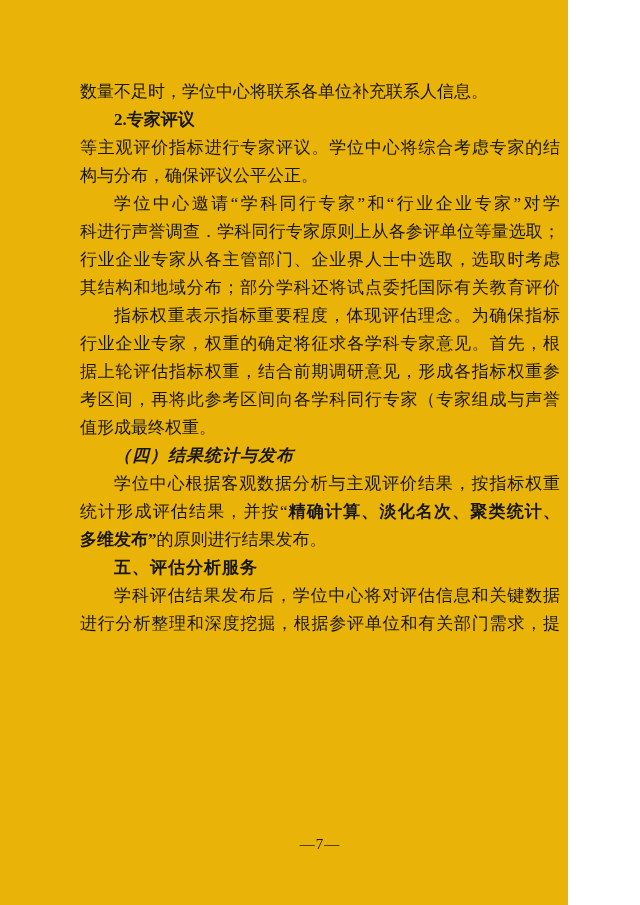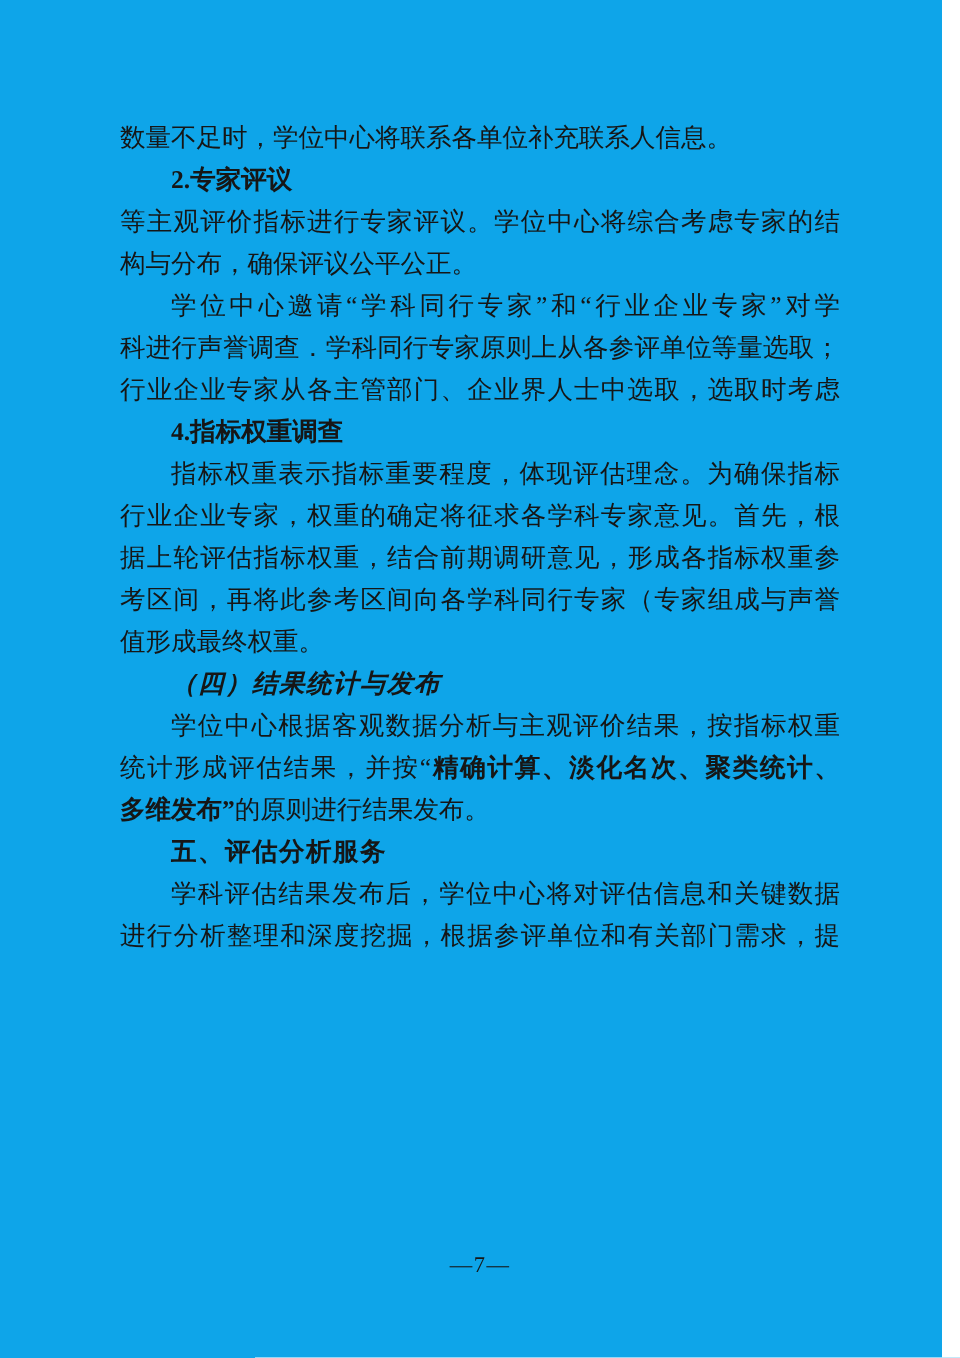--- a/index.html
+++ b/index.html
@@ -5,23 +5,23 @@
   html, body {
     margin: 0;
     padding: 0;
     background: #ffffff;
     width: 640px;
     height: 905px;
     overflow: hidden;
   }
   .page {
     position: relative;
-    width: 628px;
+    width: 568px;
     height: 905px;
-    background: #0ea5e9;
+    background: #eab308;
     font-family: "Liberation Serif", "DejaVu Serif", serif;
     color: #161616;
   }
   .text-block {
     position: absolute;
     left: 80px;
     top: 78px;
     width: 480px;
   }
   .line {
@@ -75,21 +75,21 @@
 
 <div class="page">
   <div class="text-block">
     <div class="line last">数量不足时，学位中心将联系各单位补充联系人信息。</div>
     <div class="line h-num indent">2.专家评议</div>
     <div class="line">等主观评价指标进行专家评议。学位中心将综合考虑专家的结</div>
     <div class="line last">构与分布，确保评议公平公正。</div>
     <div class="line indent">学位中心邀请“学科同行专家”和“行业企业专家”对学</div>
     <div class="line">科进行声誉调查．学科同行专家原则上从各参评单位等量选取；</div>
     <div class="line">行业企业专家从各主管部门、企业界人士中选取，选取时考虑</div>
-    <div class="line h-num indent">4.指标权重调查</div>
+    <div class="line">其结构和地域分布；部分学科还将试点委托国际有关教育评价</div>
     <div class="line indent">指标权重表示指标重要程度，体现评估理念。为确保指标</div>
     <div class="line">行业企业专家，权重的确定将征求各学科专家意见。首先，根</div>
     <div class="line">据上轮评估指标权重，结合前期调研意见，形成各指标权重参</div>
     <div class="line">考区间，再将此参考区间向各学科同行专家（专家组成与声誉</div>
     <div class="line last">值形成最终权重。</div>
     <div class="line h-kai indent">（四）结果统计与发布</div>
     <div class="line indent">学位中心根据客观数据分析与主观评价结果，按指标权重</div>
     <div class="line"><span>统计形成评估结果，并按“</span><span class="b">精确计算、淡化名次、聚类统计、</span></div>
     <div class="line last"><span class="b">多维发布”</span><span>的原则进行结果发布。</span></div>
     <div class="line h-hei indent">五、评估分析服务</div>

